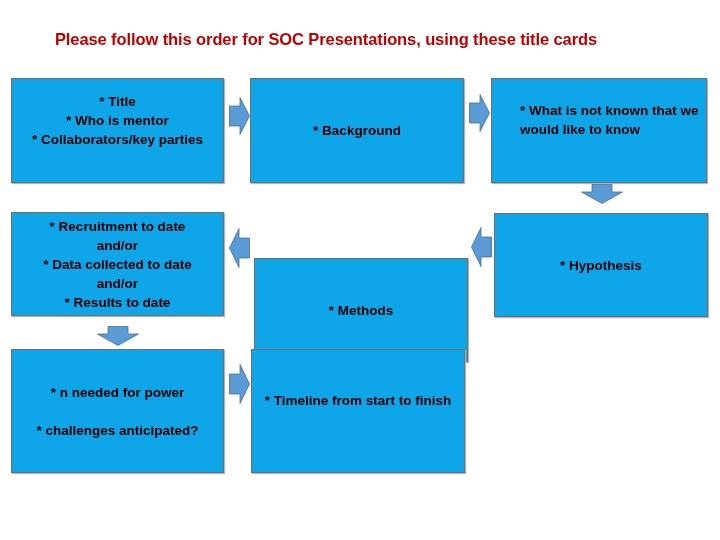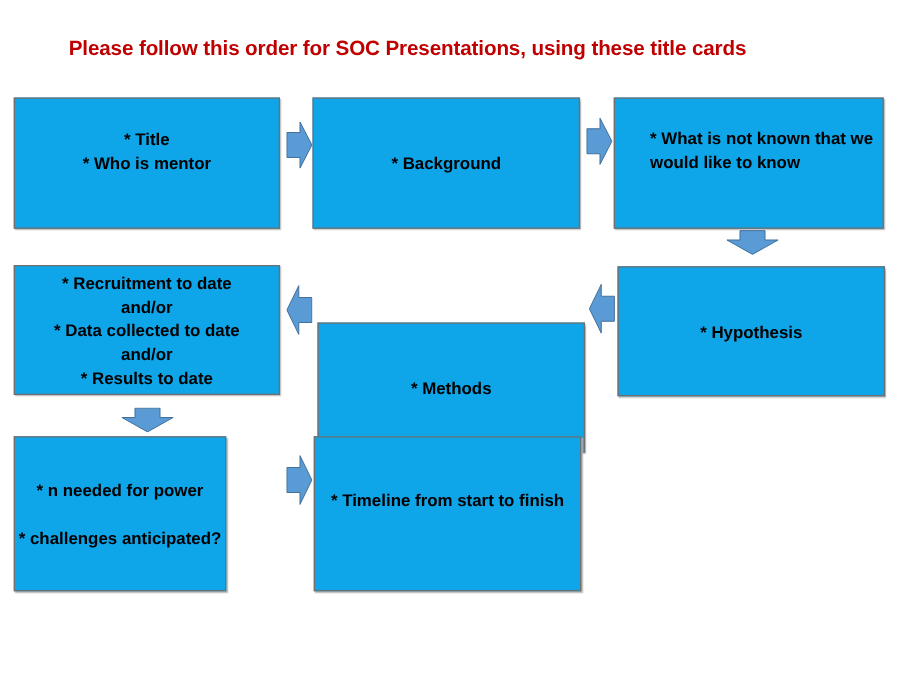--- a/index.html
+++ b/index.html
@@ -23,20 +23,21 @@
     .arrow svg { display: block; }
   </style>
 </head>
 <body>
 
 <div class="title">Please follow this order for SOC Presentations, using these title cards</div>
 
 <div class="card" style="left:11px; top:78px; width:213px; height:105px; padding-bottom:20px;">
   <span class="line">* Title</span>
   <span class="line">* Who is mentor</span>
+  <span class="line">* Collaborators/key parties</span>
 </div>
 
 <div class="arrow" style="left:229px; top:97px;">
   <svg width="21" height="38" viewBox="0 0 21 38">
     <polygon points="0.5,9 11,9 11,0.5 20.5,19 11,37.5 11,29 0.5,29" fill="#5b9bd5" stroke="#41719c" stroke-width="0.8"></polygon>
   </svg>
 </div>
 
 <div class="card" style="left:250px; top:78px; width:214px; height:105px;">
   <span class="line">* Background</span>
@@ -86,21 +87,21 @@
 <div class="card" style="left:494px; top:213px; width:214px; height:104px;">
   <span class="line">* Hypothesis</span>
 </div>
 
 <div class="arrow" style="left:97px; top:326px;">
   <svg width="42" height="20" viewBox="0 0 42 20">
     <polygon points="11,0.5 31,0.5 31,8 41.5,8 21,19.5 0.5,8 11,8" fill="#5b9bd5" stroke="#41719c" stroke-width="0.8"></polygon>
   </svg>
 </div>
 
-<div class="card" style="left:11px; top:349px; width:170px; height:124px;">
+<div class="card" style="left:11px; top:349px; width:213px; height:124px;">
   <span class="line">* n needed for power</span>
   <span class="gap"></span>
   <span class="line">* challenges anticipated?</span>
 </div>
 
 <div class="arrow" style="left:229px; top:364px;">
   <svg width="21" height="40" viewBox="0 0 21 40">
     <polygon points="0.5,10 11,10 11,0.5 20.5,20 11,39.5 11,30 0.5,30" fill="#5b9bd5" stroke="#41719c" stroke-width="0.8"></polygon>
   </svg>
 </div>

